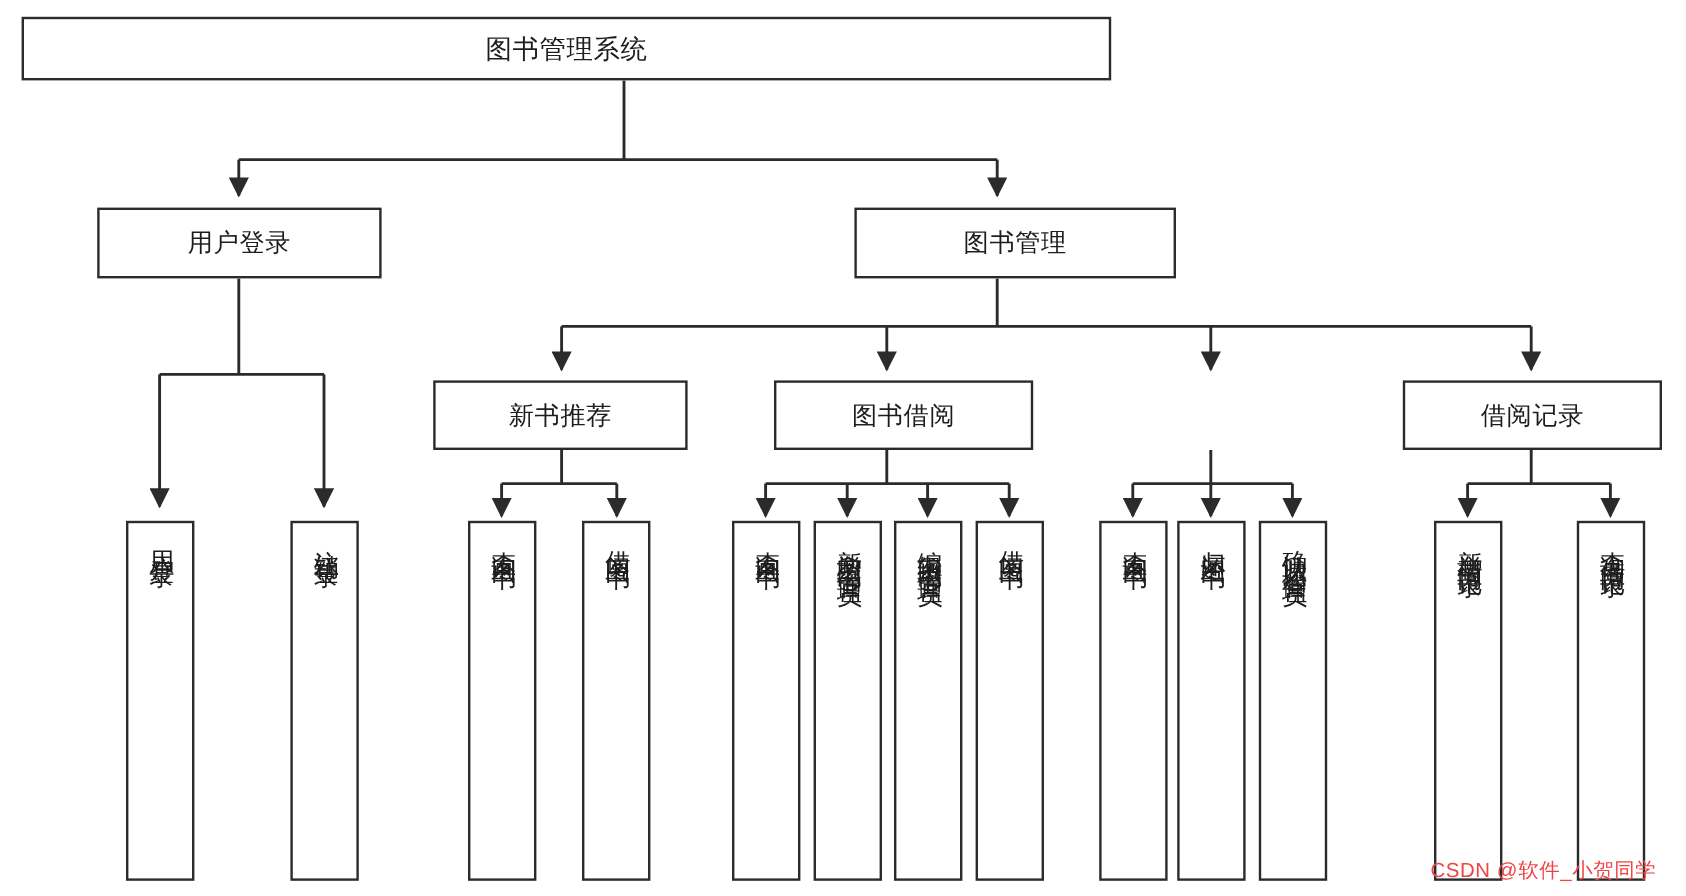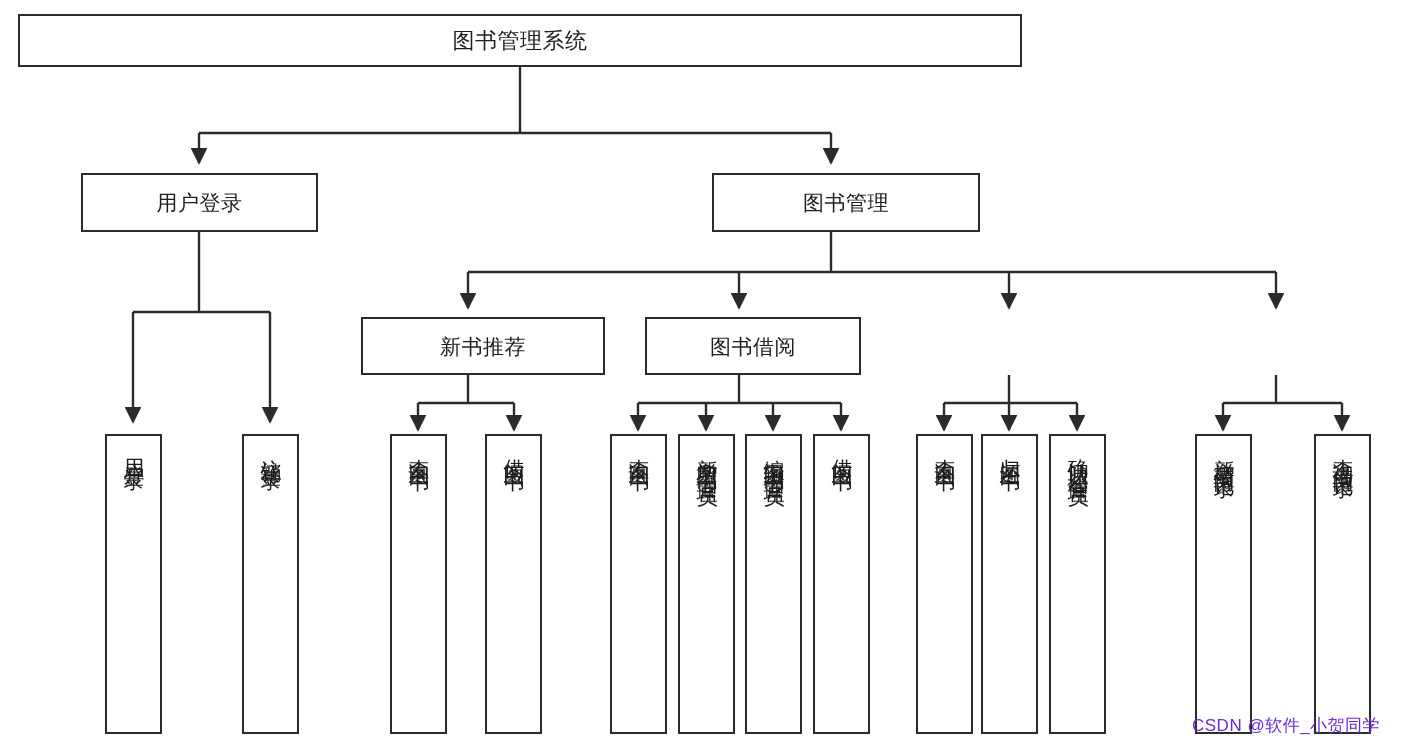--- a/index.html
+++ b/index.html
@@ -61,21 +61,21 @@
     line-height: 1.18;
     letter-spacing: 4px;
     white-space: nowrap;
     max-height: 292px;
   }
   .watermark {
     position: absolute;
     left: 1192px;
     top: 714px;
     font-size: 17px;
-    color: #6d28d9;
+    color: #ef4444;
     white-space: nowrap;
     letter-spacing: 0.5px;
     font-family: "Liberation Sans", "DejaVu Sans", sans-serif;
   }
 </style>
 </head>
 <body>
 
 <div id="canvas">
 
@@ -122,41 +122,44 @@
       <path d="M 1009 403 L 1009 430" marker-end="url(#arrow)"></path>
       <path d="M 1077 403 L 1077 430" marker-end="url(#arrow)"></path>
 
       <path d="M 1276 375 L 1276 403"></path>
       <path d="M 1223 403 L 1342 403"></path>
       <path d="M 1223 403 L 1223 430" marker-end="url(#arrow)"></path>
       <path d="M 1342 403 L 1342 430" marker-end="url(#arrow)"></path>
     </g>
   </svg>
 
-  <div class="node horiz root" style="left:18px; top:14px; width:1004px; height:53px;">
+  <div class="node horiz root" style="left:18px; top:14px; width:908px; height:53px;">
     <span class="label">图书管理系统</span>
   </div>
 
   <div class="node horiz" style="left:81px; top:173px; width:237px; height:59px;">
     <span class="label">用户登录</span>
   </div>
 
   <div class="node horiz" style="left:712px; top:173px; width:268px; height:59px;">
     <span class="label">图书管理</span>
   </div>
 
-  <div class="node horiz" style="left:361px; top:317px; width:244px; height:58px;">
+  <div class="node horiz" style="left:361px; top:317px; width:212px; height:58px;">
     <span class="label">新书推荐</span>
   </div>
 
   <div class="node horiz" style="left:645px; top:317px; width:216px; height:58px;">
     <span class="label">图书借阅</span>
   </div>
 
 
+  <div class="node horiz" style="left:1169px; top:317px; width:216px; height:58px;">
+    <span class="label">借阅记录</span>
+  </div>
 
   <div class="node vert" style="left:105px; top:434px; width:57px; height:300px;">
     <span class="label">用户登录</span>
   </div>
 
   <div class="node vert" style="left:242px; top:434px; width:57px; height:300px;">
     <span class="label">注销登录</span>
   </div>
 
   <div class="node vert" style="left:390px; top:434px; width:57px; height:300px;">

